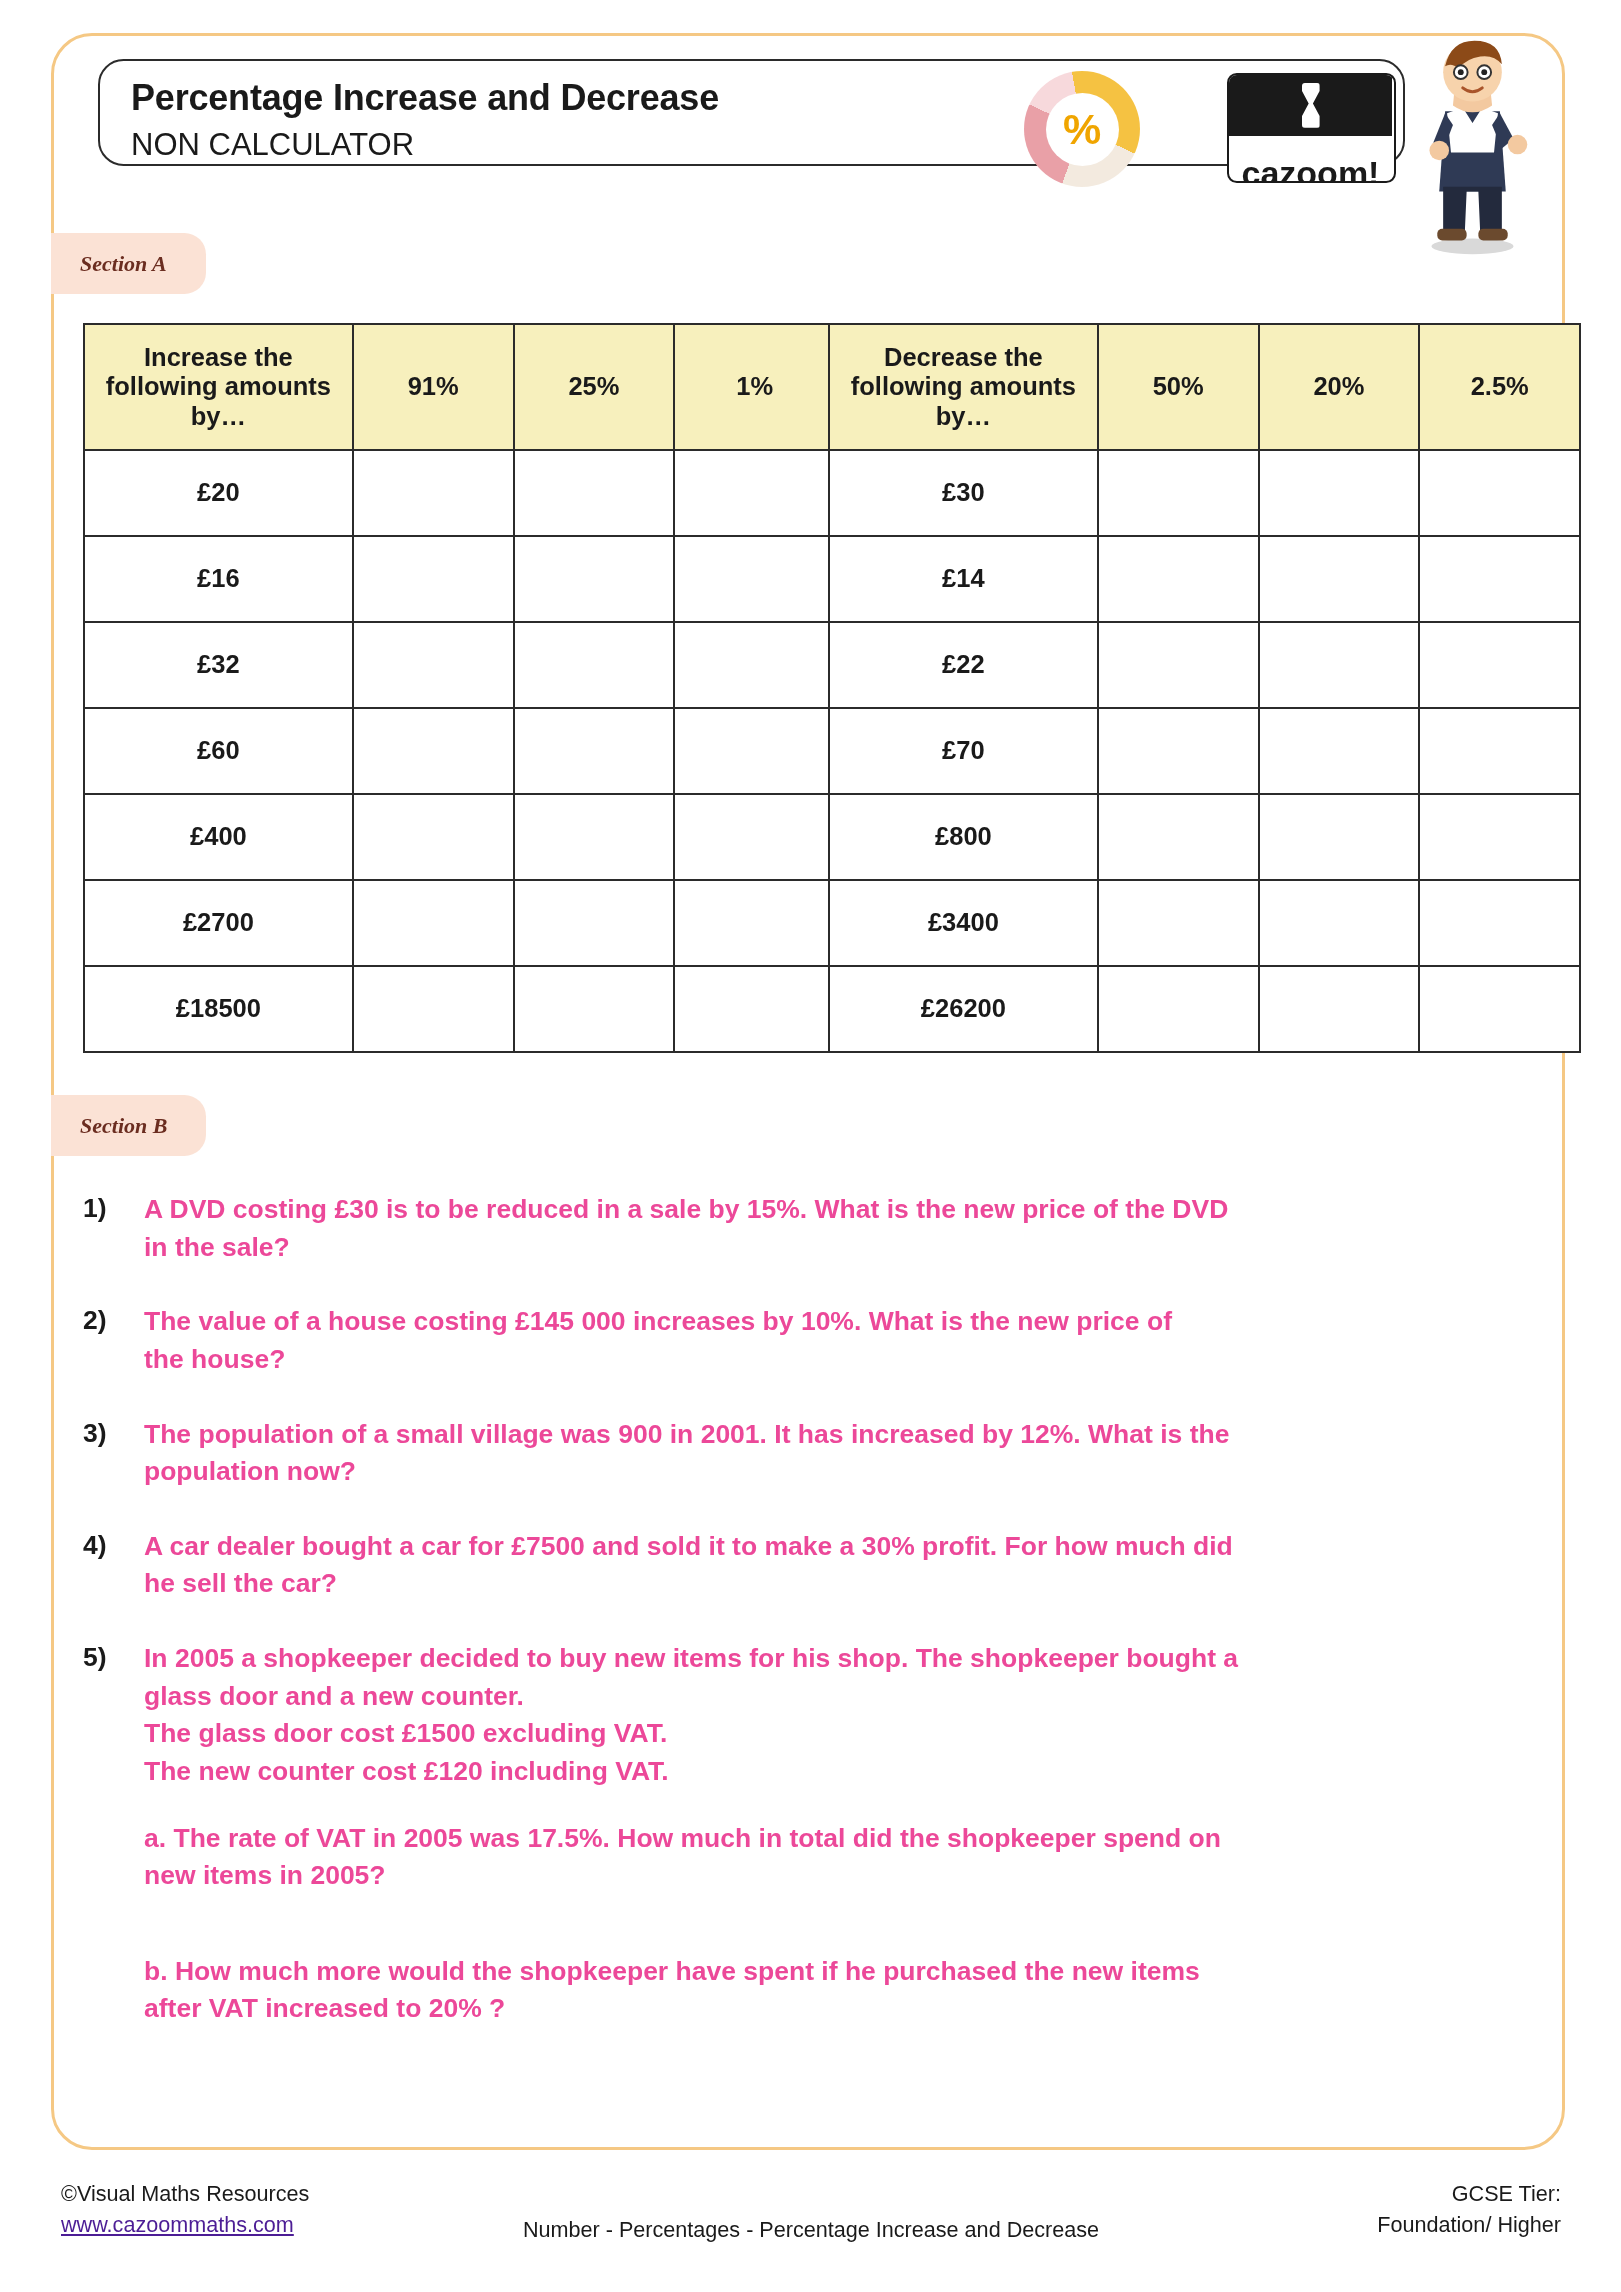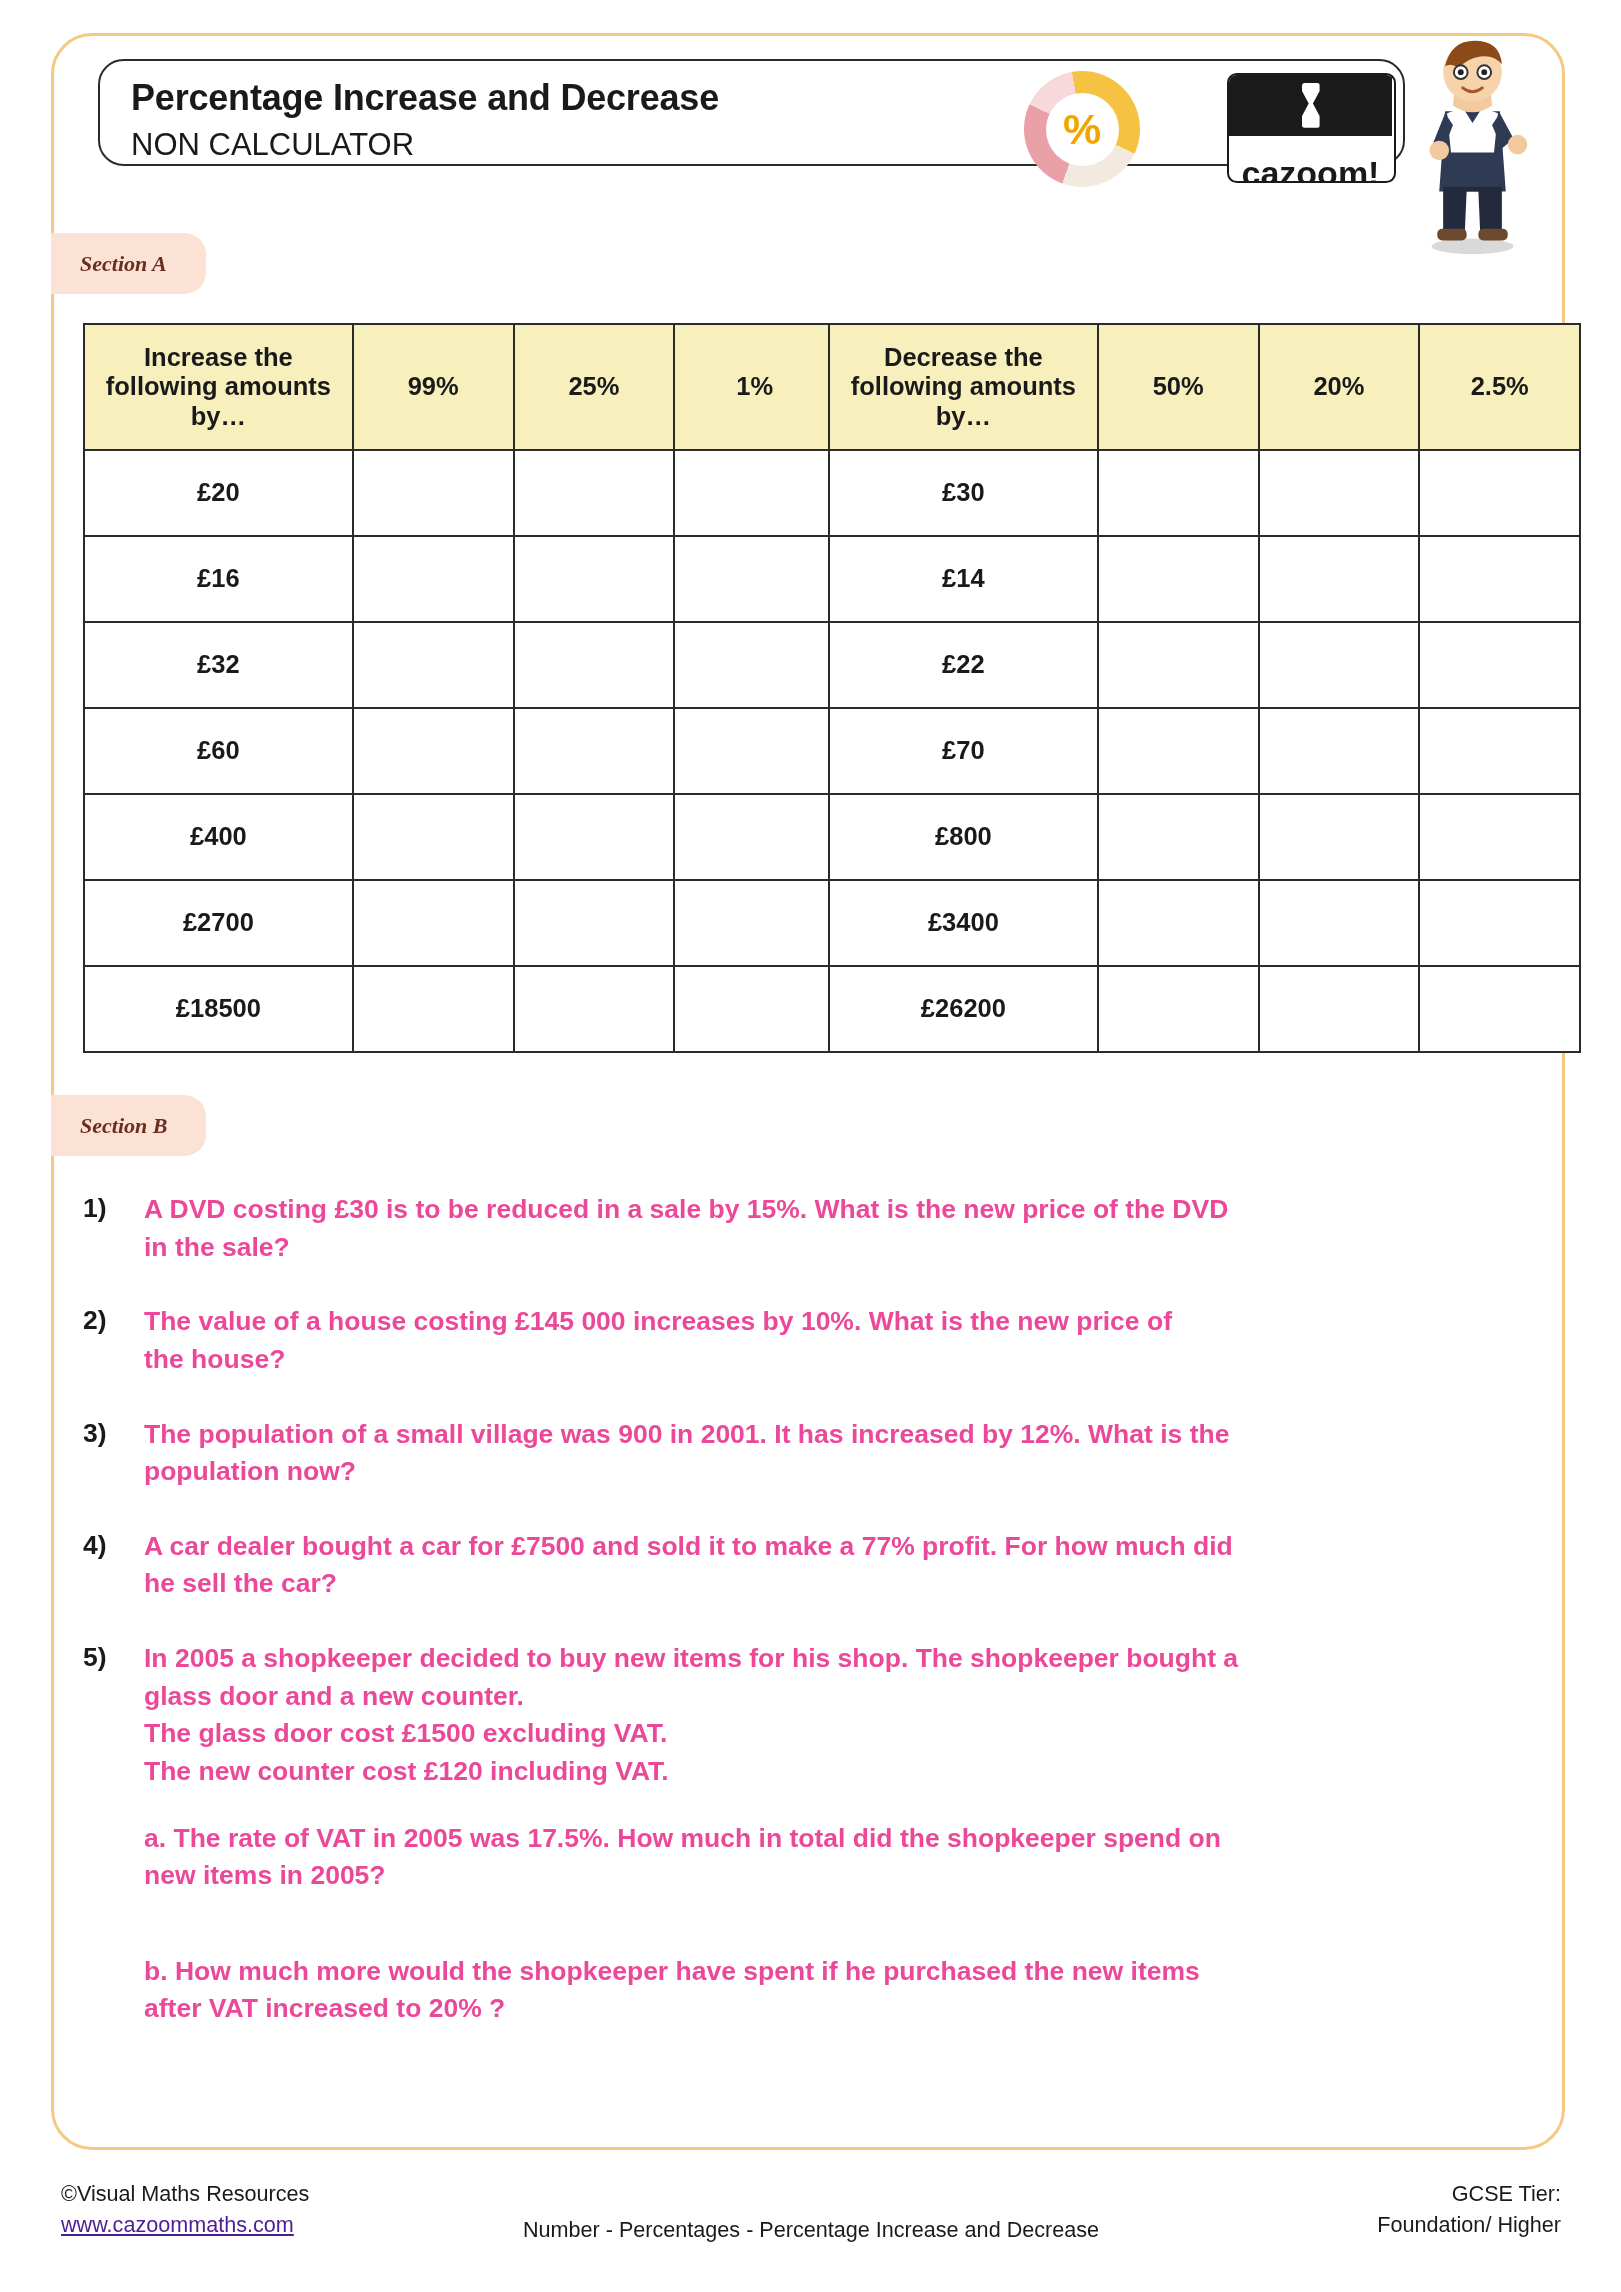--- a/index.html
+++ b/index.html
@@ -306,21 +306,21 @@
     <circle cx="82" cy="38" r="3" fill="#222"></circle>
     <path d="M60 54 q10 8 20 0" stroke="#a9542a" stroke-width="3" fill="none" stroke-linecap="round"></path>
   </svg>
 
   <div class="section-tag" id="section-a-tag">Section A</div>
 
   <table class="grid" id="table-increase">
     <thead>
       <tr>
         <th class="col-label">Increase the following amounts by…</th>
-        <th class="col-val">99%</th>
+        <th class="col-val">91%</th>
         <th class="col-val">25%</th>
         <th class="col-val">1%</th>
       </tr>
     </thead>
     <tbody>
       <tr>
         <td>£20</td>
         <td></td>
         <td></td>
         <td></td>
@@ -443,21 +443,21 @@
       <div class="q-num">3)</div>
       <div class="q-body">
         <span class="line">The population of a small village was 900 in 2001. It has increased by 12%. What is the</span>
         <span class="line">population now?</span>
       </div>
     </div>
 
     <div class="q-row">
       <div class="q-num">4)</div>
       <div class="q-body">
-        <span class="line">A car dealer bought a car for £7500 and sold it to make a 77% profit. For how much did</span>
+        <span class="line">A car dealer bought a car for £7500 and sold it to make a 30% profit. For how much did</span>
         <span class="line">he sell the car?</span>
       </div>
     </div>
 
     <div class="q-row">
       <div class="q-num">5)</div>
       <div class="q-body">
         <span class="line">In 2005 a shopkeeper decided to buy new items for his shop. The shopkeeper bought a</span>
         <span class="line">glass door and a new counter.</span>
         <span class="line">The glass door cost £1500 excluding VAT.</span>

